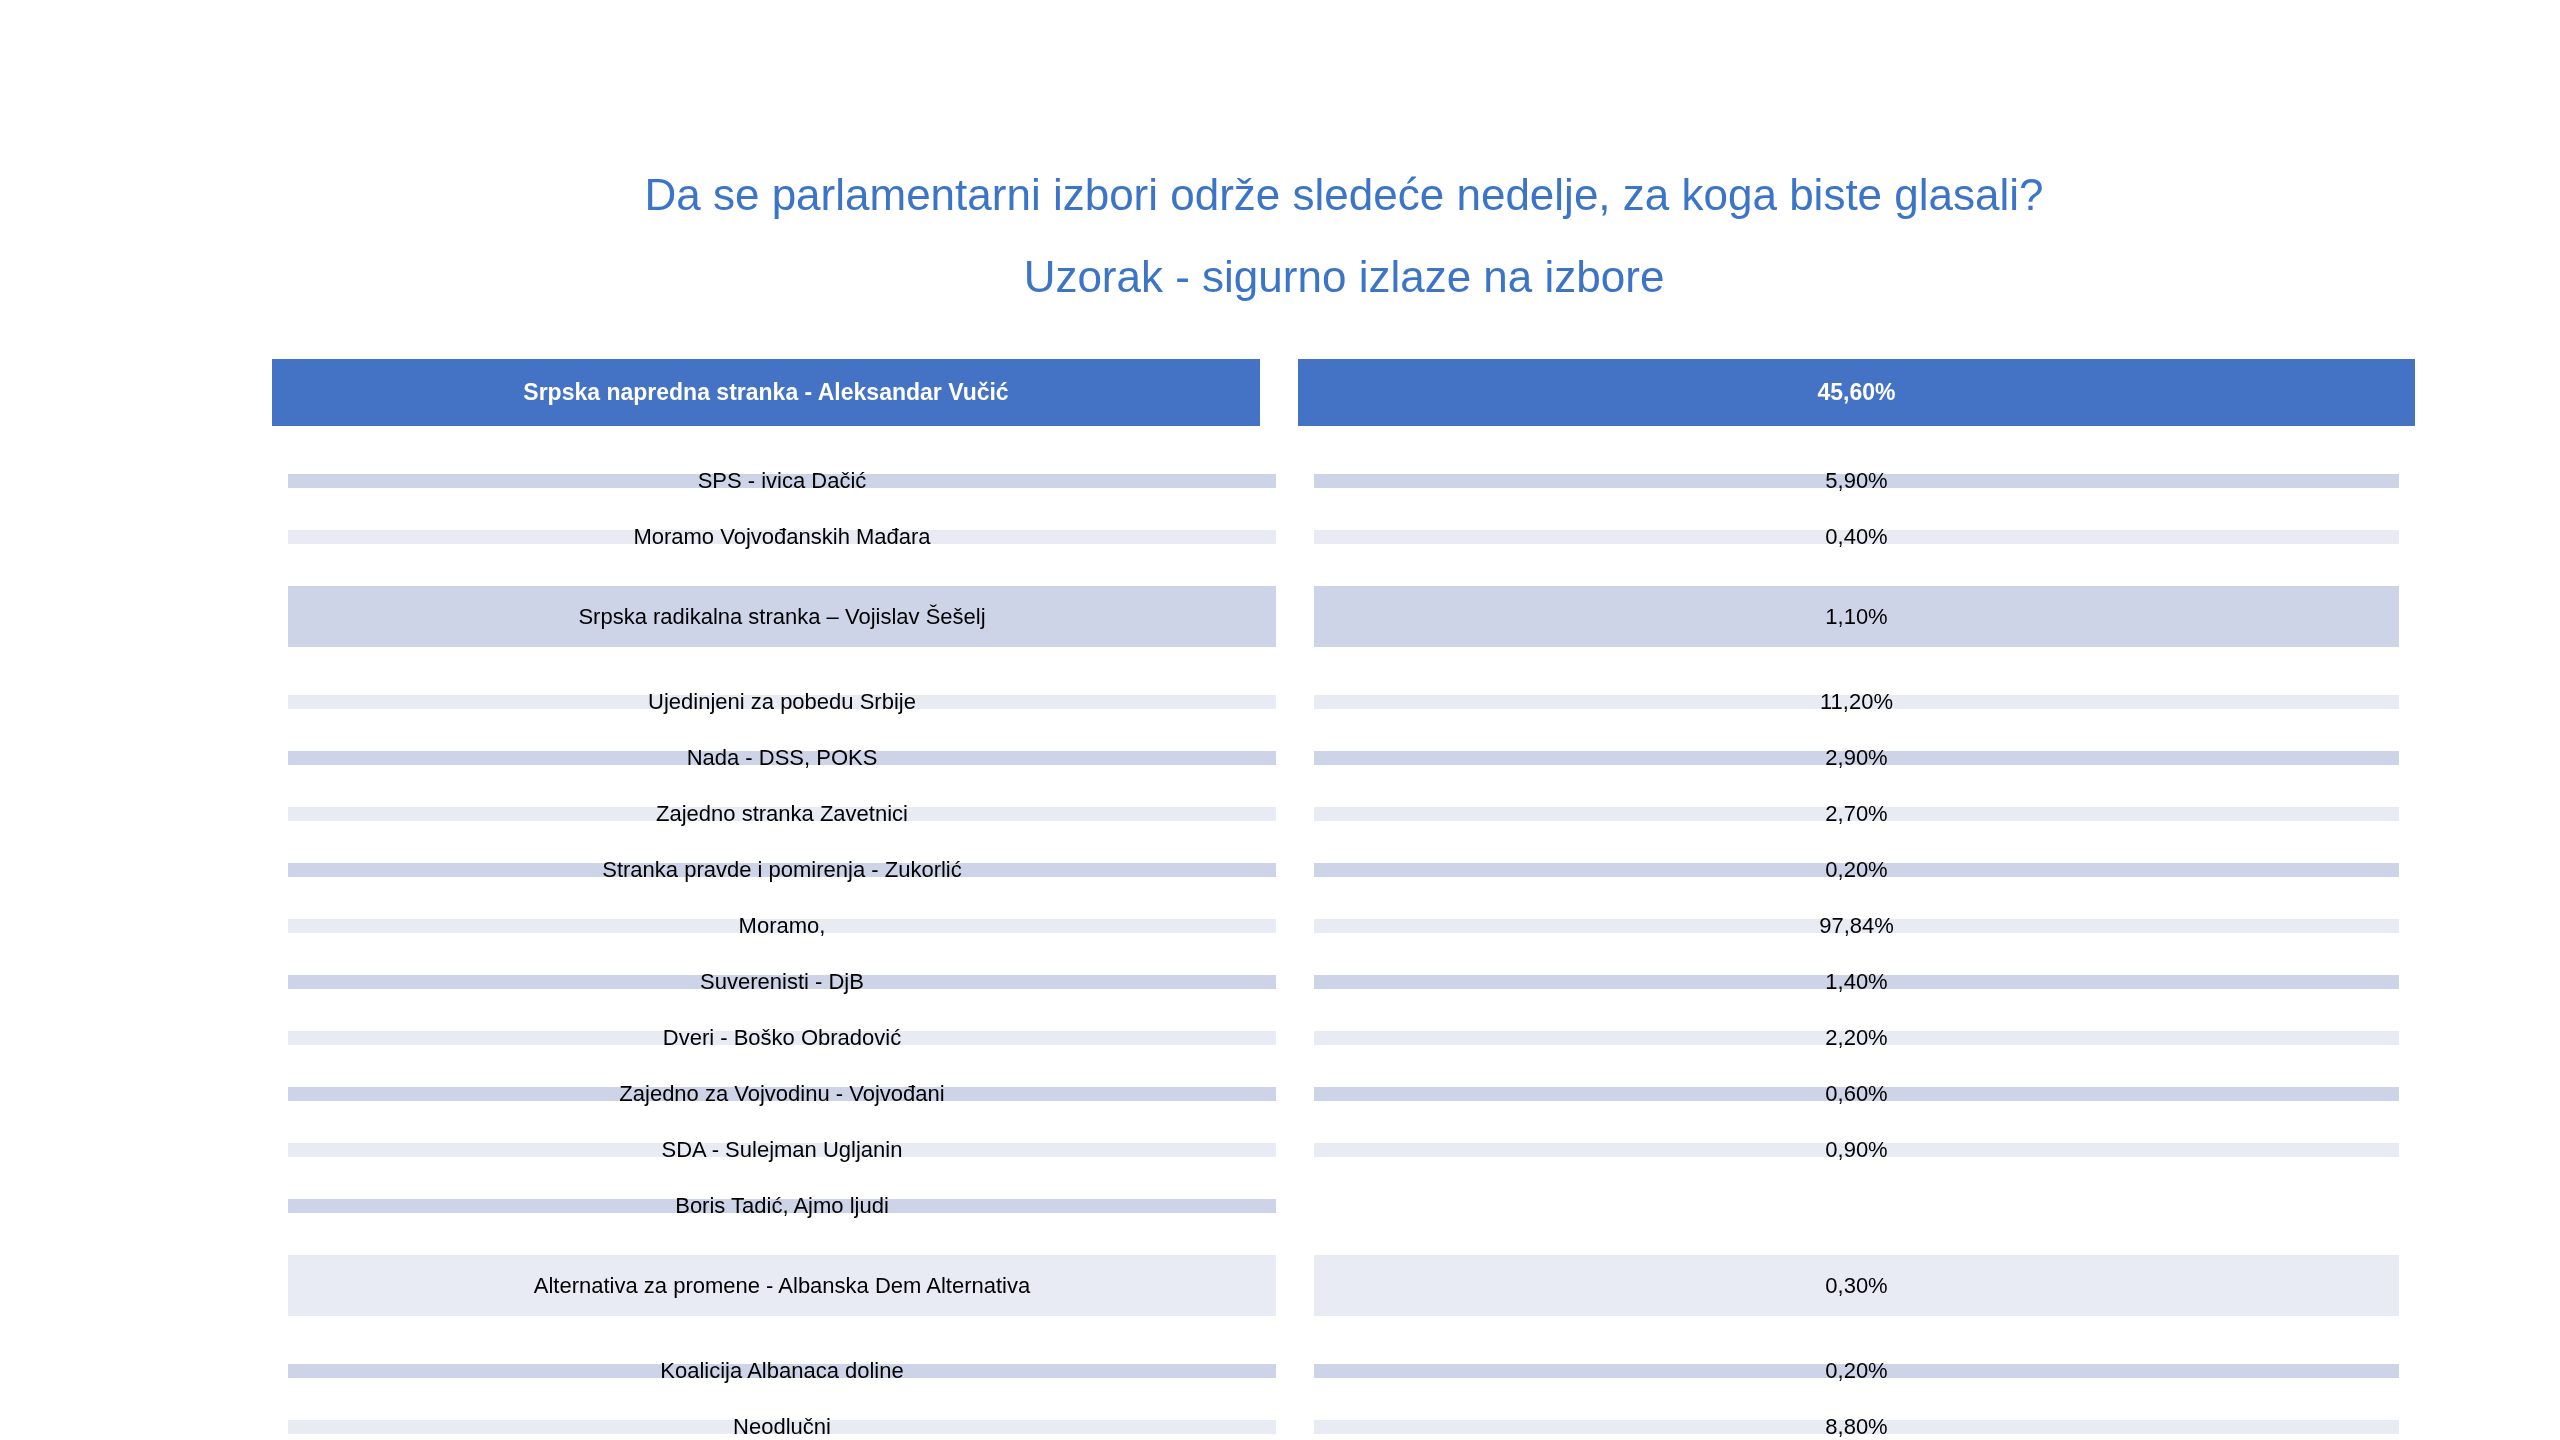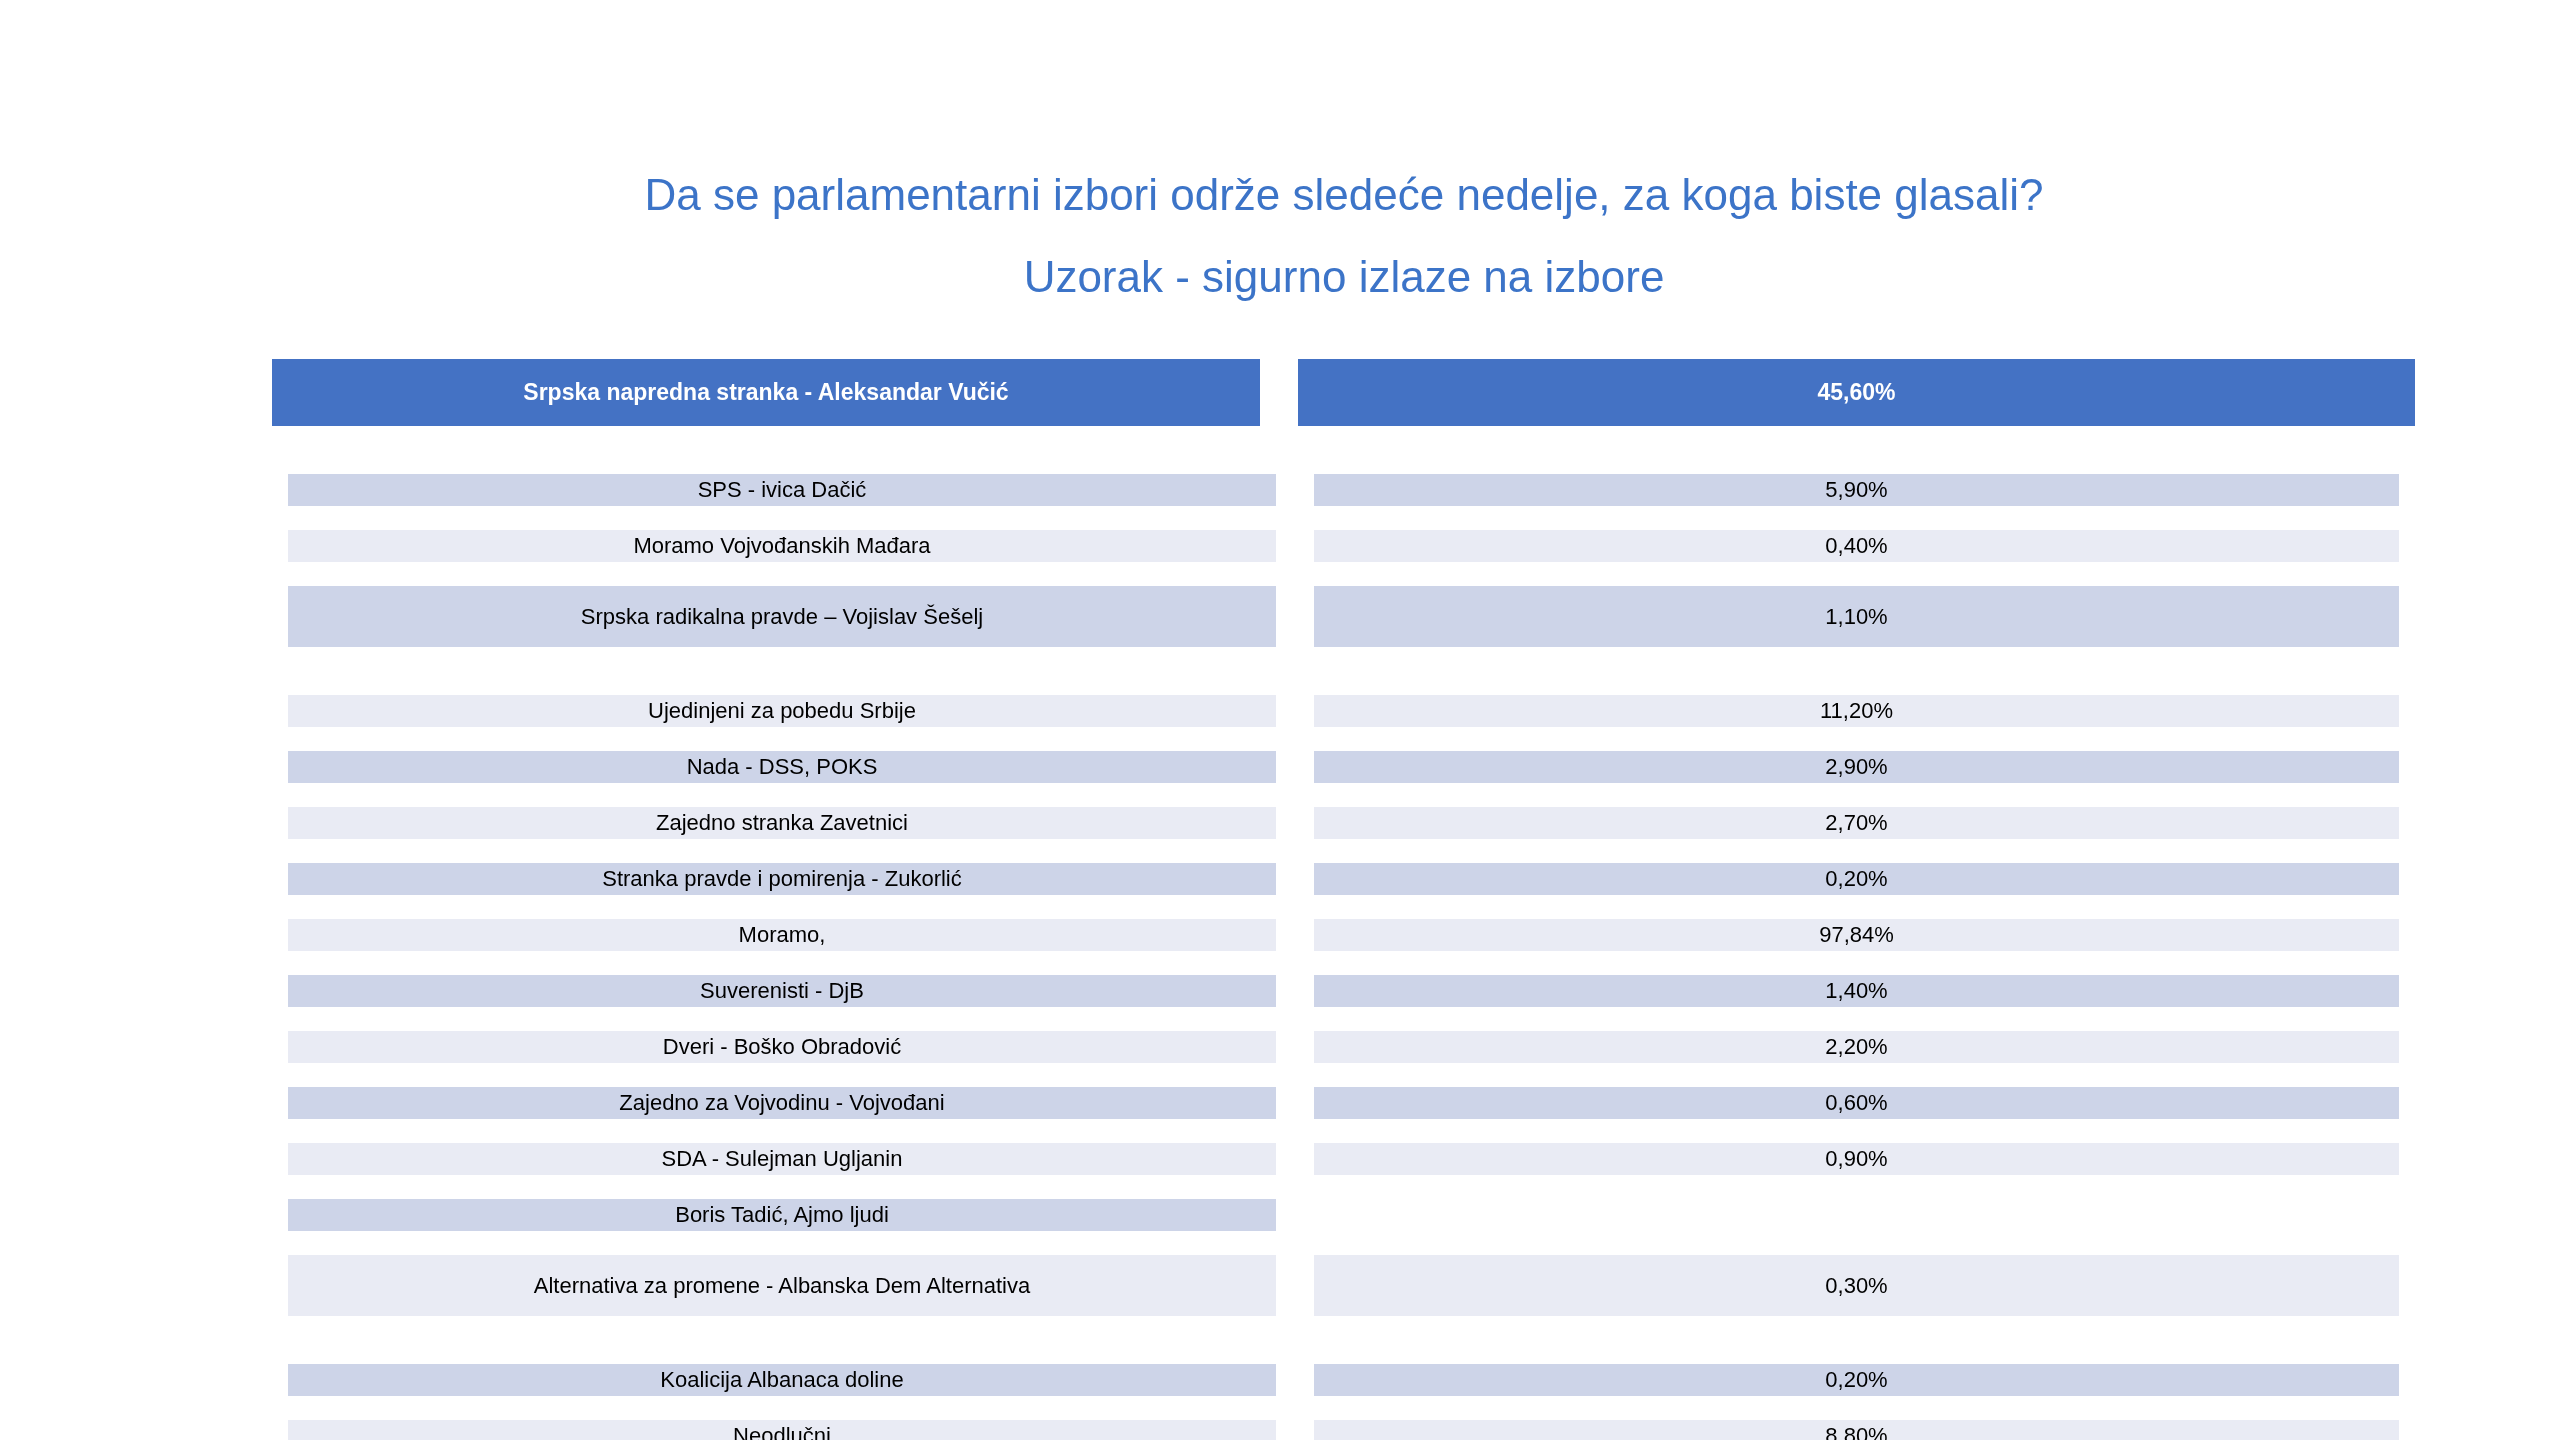--- a/index.html
+++ b/index.html
@@ -45,21 +45,21 @@
     height: 99px;
     margin-bottom: 11px;
   }
   .cell {
     display: flex;
     align-items: center;
     justify-content: center;
     text-align: center;
     font-size: 22px;
     color: var(--body-text);
-    padding: 16px 20px;
+    padding: 7px 20px;
   }
   .cell.party { width: 988px; flex: none; }
   .cell.value { flex: 1; }
   .row.header .cell {
     background: var(--header-bg);
     color: var(--header-text);
     font-weight: 700;
     font-size: 23px;
   }
   .row.dark .cell { background: var(--band-dark); }
@@ -83,21 +83,21 @@
     <div id="rows-container">
         <div class="row dark">
           <div class="cell party">SPS - ivica Dačić</div>
           <div class="cell value">5,90%</div>
         </div>
         <div class="row light">
           <div class="cell party">Moramo Vojvođanskih Mađara</div>
           <div class="cell value">0,40%</div>
         </div>
         <div class="row dark tall">
-          <div class="cell party">Srpska radikalna pravde – Vojislav Šešelj</div>
+          <div class="cell party">Srpska radikalna stranka – Vojislav Šešelj</div>
           <div class="cell value">1,10%</div>
         </div>
         <div class="row light">
           <div class="cell party">Ujedinjeni za pobedu Srbije</div>
           <div class="cell value">11,20%</div>
         </div>
         <div class="row dark">
           <div class="cell party">Nada - DSS, POKS</div>
           <div class="cell value">2,90%</div>
         </div>

